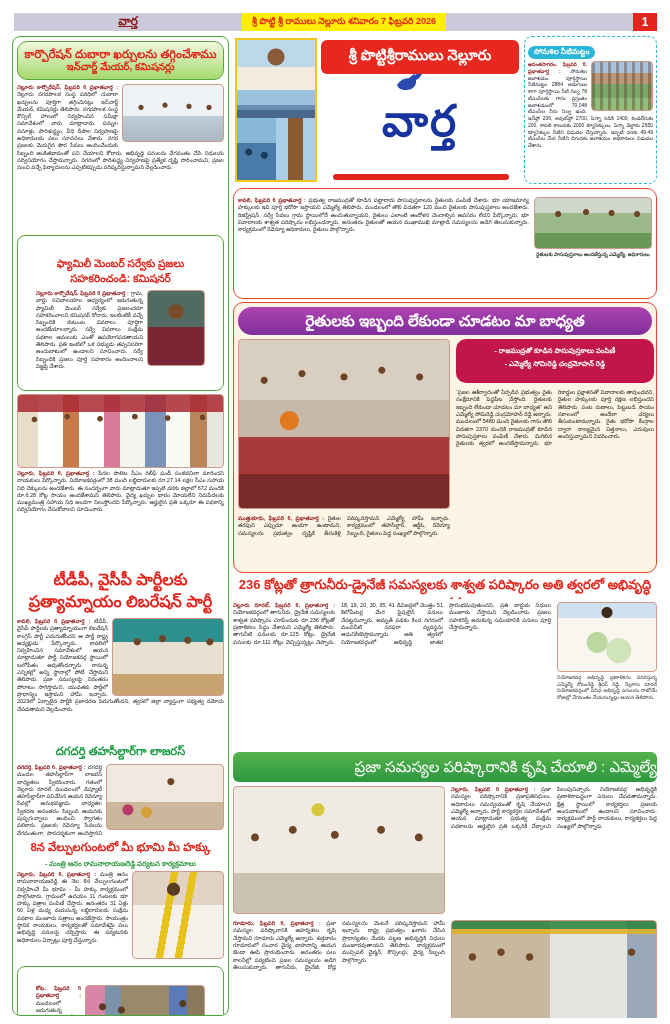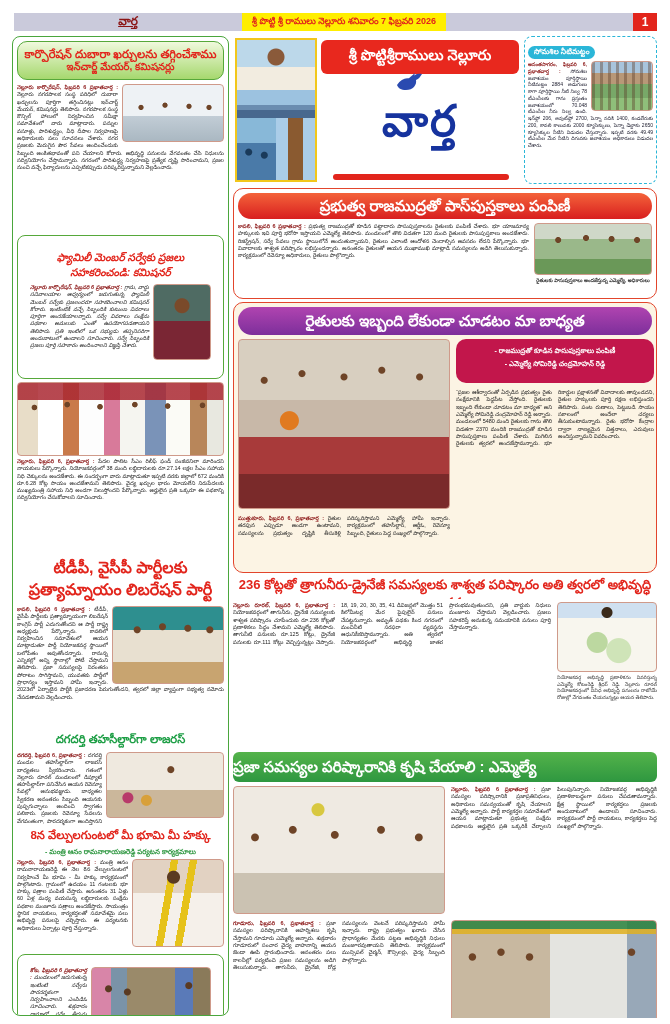--- a/index.html
+++ b/index.html
@@ -19,21 +19,21 @@
   .leftcol{position:absolute;left:12px;top:36px;width:217px;height:980px;border:1.5px solid #4aa63c;
           border-radius:8px;padding:4px;box-sizing:border-box;overflow:hidden;}
   .hbox-grad{background:linear-gradient(180deg,#f0f9dd,#a6d86e);border:1.5px solid #56a83a;border-radius:10px;
           color:#e2251c;font-weight:bold;text-align:center;font-size:11.5px;line-height:1.25;
           padding:5px 2px;margin-bottom:4px;}
   .hl-red{color:#e2251c;font-weight:bold;text-align:center;margin:3px 0;}
   .hl-green{color:#1d9e45;font-weight:bold;text-align:center;margin:3px 0;}
   .sub-green{color:#2e9740;font-size:7px;font-weight:bold;text-align:center;margin-bottom:2px;}
   .abody{font-size:5.5px;line-height:1.33;text-align:justify;color:#222;overflow:hidden;}
   .dl{font-weight:bold;color:#8b1515;}
-  .gbox{border:1.5px solid #56a83a;border-radius:8px;padding:12px;margin:3px 0;overflow:hidden;font-style:italic;}
+  .gbox{border:1.5px solid #56a83a;border-radius:8px;padding:18px;margin:3px 0;overflow:hidden;}
   .ph{border-radius:4px;border:1px solid #cf9a8a;box-sizing:border-box;}
   .fr{float:right;margin:0 0 2px 4px;}
   .cols2{column-count:2;column-gap:6px;}
   .cols3{column-count:3;column-gap:6px;}
   
   .masthead{position:absolute;left:233px;top:36px;width:288px;height:150px;}
   .collage{position:absolute;left:2px;top:2px;width:82px;height:144px;border:2px solid #f2c71b;
            background:#fff;box-sizing:border-box;display:flex;flex-direction:column;}
   .collage .c1{height:50px;}
   .collage .c2{height:28px;}
@@ -54,22 +54,22 @@
   
   .band{position:absolute;border:1.5px solid #e2452c;border-radius:10px;box-sizing:border-box;padding:4px;overflow:hidden;}
   .pill{border-radius:16px;color:#fff;font-weight:bold;text-align:center;font-size:15px;
         height:26px;line-height:26px;overflow:hidden;}
   .pill.red{background:linear-gradient(180deg,#f4633a,#d81f1f);}
   .pill.purple{background:linear-gradient(180deg,#b044b0,#7d2f9b);height:28px;line-height:28px;}
   .crimson{background:#c2164b;border-radius:10px;color:#fff;font-weight:bold;font-size:7px;
         text-align:center;padding:5px 4px;box-sizing:border-box;line-height:1.9;}
   .caption{font-size:5px;line-height:1.3;color:#333;text-align:center;font-weight:bold;margin-top:2px;}
   .hl-band{color:#e2251c;font-weight:bold;font-size:13px;text-align:center;height:22px;overflow:hidden;}
-  .greenbar{background:linear-gradient(180deg,#54b34a,#2e9740);border-radius:6px;color:#fff;font-weight:bold;
-        font-size:15px;height:30px;line-height:30px;text-align:left;overflow:hidden;}
+  .greenbar{background:linear-gradient(180deg,#54b34a,#2e9740);border-radius:6px;color:#fff;font-weight:normal;
+        font-size:15px;height:30px;line-height:30px;text-align:right;overflow:hidden;}
 </style>
 </head>
 <body>
 
 <div id="page">
 
   <div class="topbar">
     <span class="logo">వార్త</span>
     <span class="dateseg">శ్రీ పొట్టి శ్రీ రాములు నెల్లూరు శనివారం 7 ఫిబ్రవరి 2026</span>
     <span class="sp"></span>
@@ -209,21 +209,20 @@
     <div class="ph fr" style="width:62px;height:50px;background:
       repeating-linear-gradient(90deg, rgba(90,60,40,.4) 0 3px, transparent 3px 8px),
       linear-gradient(180deg,#a8c4dc 22%,#b89878 22% 46%,#78a868 46% 74%,#8fbf7a 74%);"></div>
     <div class="soma-body">
       <span class="dl">అనంతసాగరం, ఫిబ్రవరి 6, ప్రభాతవార్త :</span>
       <span>సోమశిల జలాశయం పూర్తిస్థాయి నీటిమట్టం 2884 అడుగులు కాగా పూర్తిస్థాయి నీటి నిల్వ 78 టీఎంసీలకు గాను ప్రస్తుతం జలాశయంలో 70.048 టీఎంసీల నీరు నిల్వ ఉంది. ఇన్‌ఫ్లో 206, అవుట్‌ఫ్లో 2700, పెన్నా నదికి 1400, కండలేరుకు 200, కావలి కాలువకు 2000 క్యూసెక్కులు, పెన్నా డెల్టాకు 2650 క్యూసెక్కుల నీటిని విడుదల చేస్తున్నారు. ఇప్పటి వరకు 49.49 టీఎంసీల మేర నీటిని దిగువకు జలాశయం అధికారులు విడుదల చేశారు.</span>
     </div>
   </div>
 
   <div class="band" style="left:233px;top:188px;width:424px;height:111px">
-    <div class="pill red">ప్రభుత్వ రాజముద్రతో పాస్‌పుస్తకాలు పంపిణీ</div>
     <div style="display:flex;margin-top:4px">
       <div class="abody" style="flex:1;height:72px">
         <span class="dl">కావలి, ఫిబ్రవరి 6 ప్రభాతవార్త :</span>
         <span>ప్రభుత్వ రాజముద్రతో కూడిన పట్టాదారు పాసుపుస్తకాలను రైతులకు పంపిణీ చేశారు. భూ యాజమాన్య హక్కులకు ఇవి పూర్తి భరోసా ఇస్తాయని ఎమ్మెల్యే తెలిపారు. మండలంలో తొలి విడతగా 120 మంది రైతులకు పాసుపుస్తకాలు అందజేశారు. రిజిస్ట్రేషన్, సర్వే సేవలు గ్రామ స్థాయిలోనే అందుతున్నాయని, రైతులు ఎలాంటి ఆందోళన చెందాల్సిన అవసరం లేదని పేర్కొన్నారు. భూ వివాదాలకు శాశ్వత పరిష్కారం లభిస్తుందన్నారు. అనంతరం రైతులతో ఆయన ముఖాముఖి మాట్లాడి సమస్యలను అడిగి తెలుసుకున్నారు. కార్యక్రమంలో రెవెన్యూ అధికారులు, రైతులు పాల్గొన్నారు.</span>
       </div>
       <div style="width:118px;margin-left:5px">
         <div class="ph" style="width:118px;height:52px;background:
           radial-gradient(circle at 20% 32%, #6e4427 2.6px, transparent 3.4px),
           radial-gradient(circle at 44% 28%, #6e4427 2.6px, transparent 3.4px),
           radial-gradient(circle at 66% 30%, #6e4427 2.6px, transparent 3.4px),

